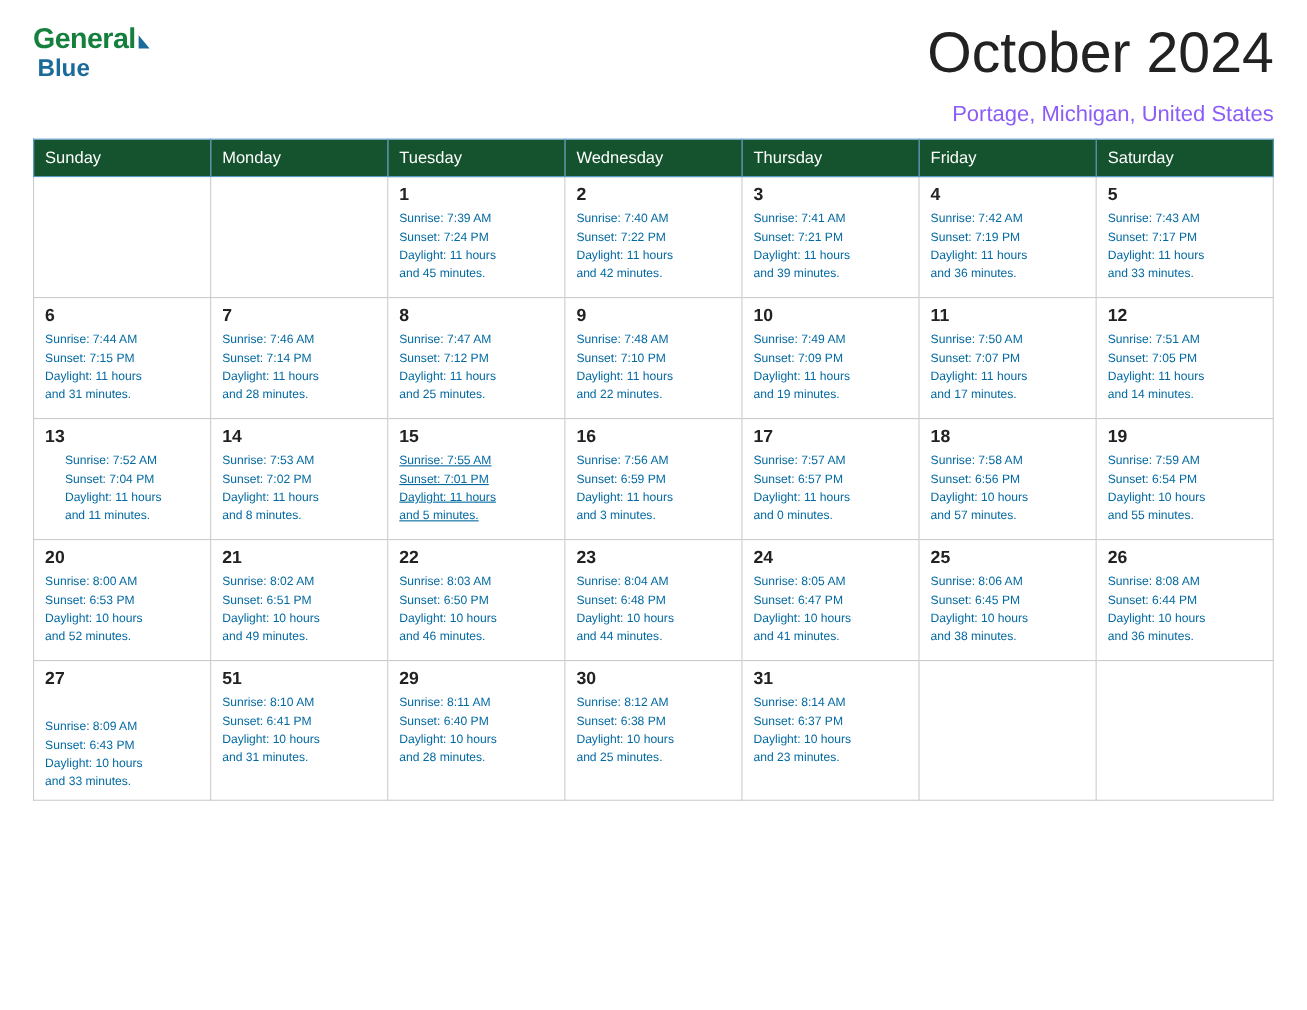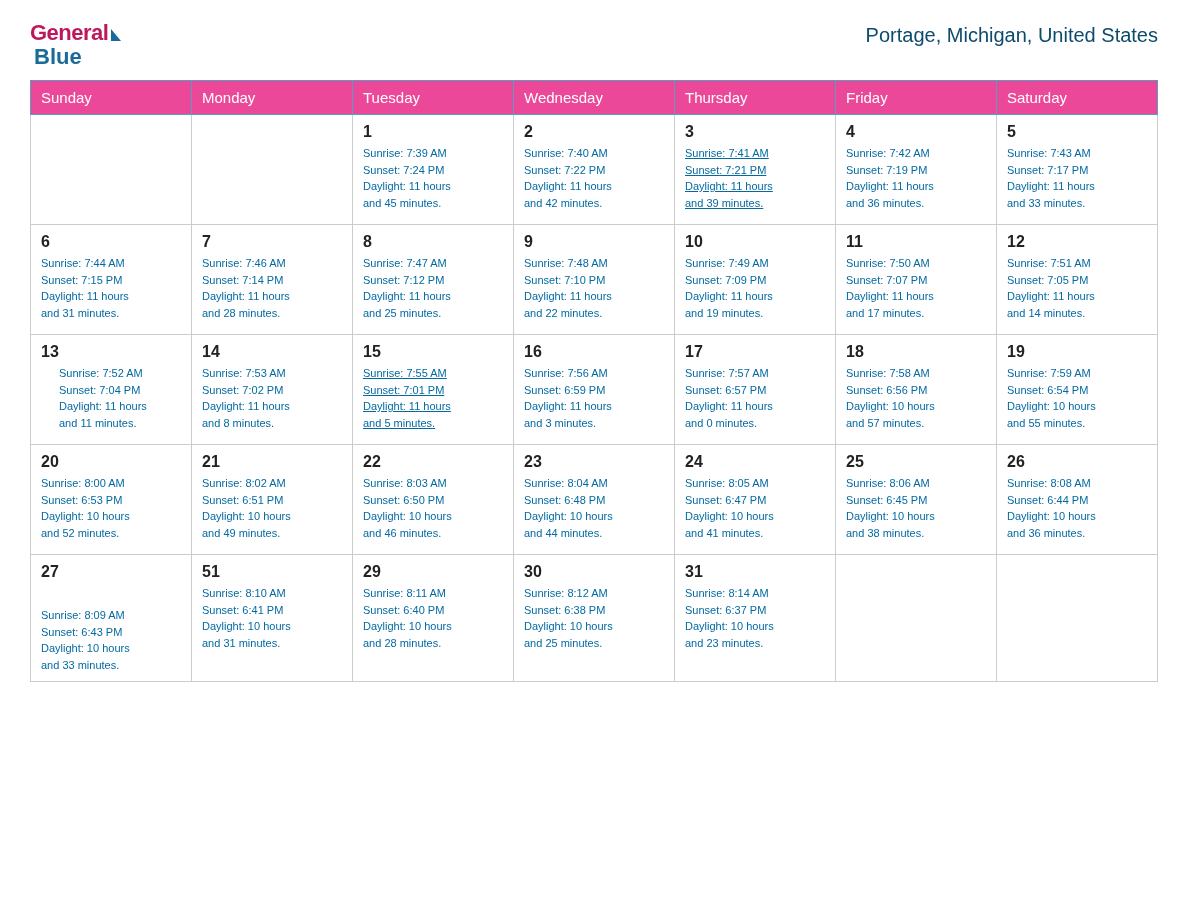--- a/index.html
+++ b/index.html
@@ -15,23 +15,23 @@
       justify-content: space-between;
       align-items: flex-start;
       margin-bottom: 10px;
     }
     .logo {
       display: flex;
       flex-direction: column;
       align-items: flex-start;
     }
     .logo-general {
-      font-size: 22px;
+      font-size: 26px;
       font-weight: bold;
-      color: #be185d;
+      color: #15803d;
       letter-spacing: -0.5px;
     }
     .logo-arrow {
       width: 0;
       height: 0;
       border-left: 10px solid #1a6b9a;
       border-top: 12px solid transparent;
       border-bottom: 0px solid transparent;
       margin-left: 3px;
       margin-top: 4px;
@@ -47,30 +47,30 @@
       text-align: right;
     }
     .month-title {
       font-size: 52px;
       font-weight: normal;
       color: #222;
       line-height: 1.1;
     }
     .location {
       font-size: 20px;
-      color: #0c4a6e;
-      margin-top: 4px;
+      color: #8b5cf6;
+      margin-top: 16px;
     }
     .calendar {
       width: 100%;
       border-collapse: collapse;
       margin-top: 10px;
     }
     .calendar th {
-      background-color: #ec4899;
+      background-color: #14532d;
       color: #fff;
       padding: 8px 10px;
       font-size: 15px;
       font-weight: normal;
       text-align: left;
       border: 1px solid #5a9bc2;
     }
     .calendar td {
       vertical-align: top;
       padding: 8px 10px;
@@ -106,20 +106,21 @@
   <div class="logo">
     <div class="logo-row">
       <span class="logo-general">General</span>
       <div class="logo-arrow"></div>
     </div>
     <div style="display:flex; align-items:flex-start; margin-left: 2px;">
       <span class="logo-blue">Blue</span>
     </div>
   </div>
   <div class="title-section">
+    <div class="month-title">October 2024</div>
     <div class="location">Portage, Michigan, United States</div>
   </div>
 </div>
 
 <table class="calendar">
   <thead>
     <tr>
     <th>Sunday</th>
         <th>Monday</th>
         <th>Tuesday</th>
@@ -142,21 +143,21 @@
         </td>
         <td>
           <div class="day-number">2</div>
           <div class="day-info" style="white-space: pre-line;">Sunrise: 7:40 AM
 Sunset: 7:22 PM
 Daylight: 11 hours
 and 42 minutes.</div>
         </td>
         <td>
           <div class="day-number">3</div>
-          <div class="day-info" style="white-space: pre-line; text-decoration: underline;">Sunrise: 7:41 AM
+          <div class="day-info" style="white-space: pre-line;">Sunrise: 7:41 AM
 Sunset: 7:21 PM
 Daylight: 11 hours
 and 39 minutes.</div>
         </td>
         <td>
           <div class="day-number">4</div>
           <div class="day-info" style="white-space: pre-line;">Sunrise: 7:42 AM
 Sunset: 7:19 PM
 Daylight: 11 hours
 and 36 minutes.</div>

